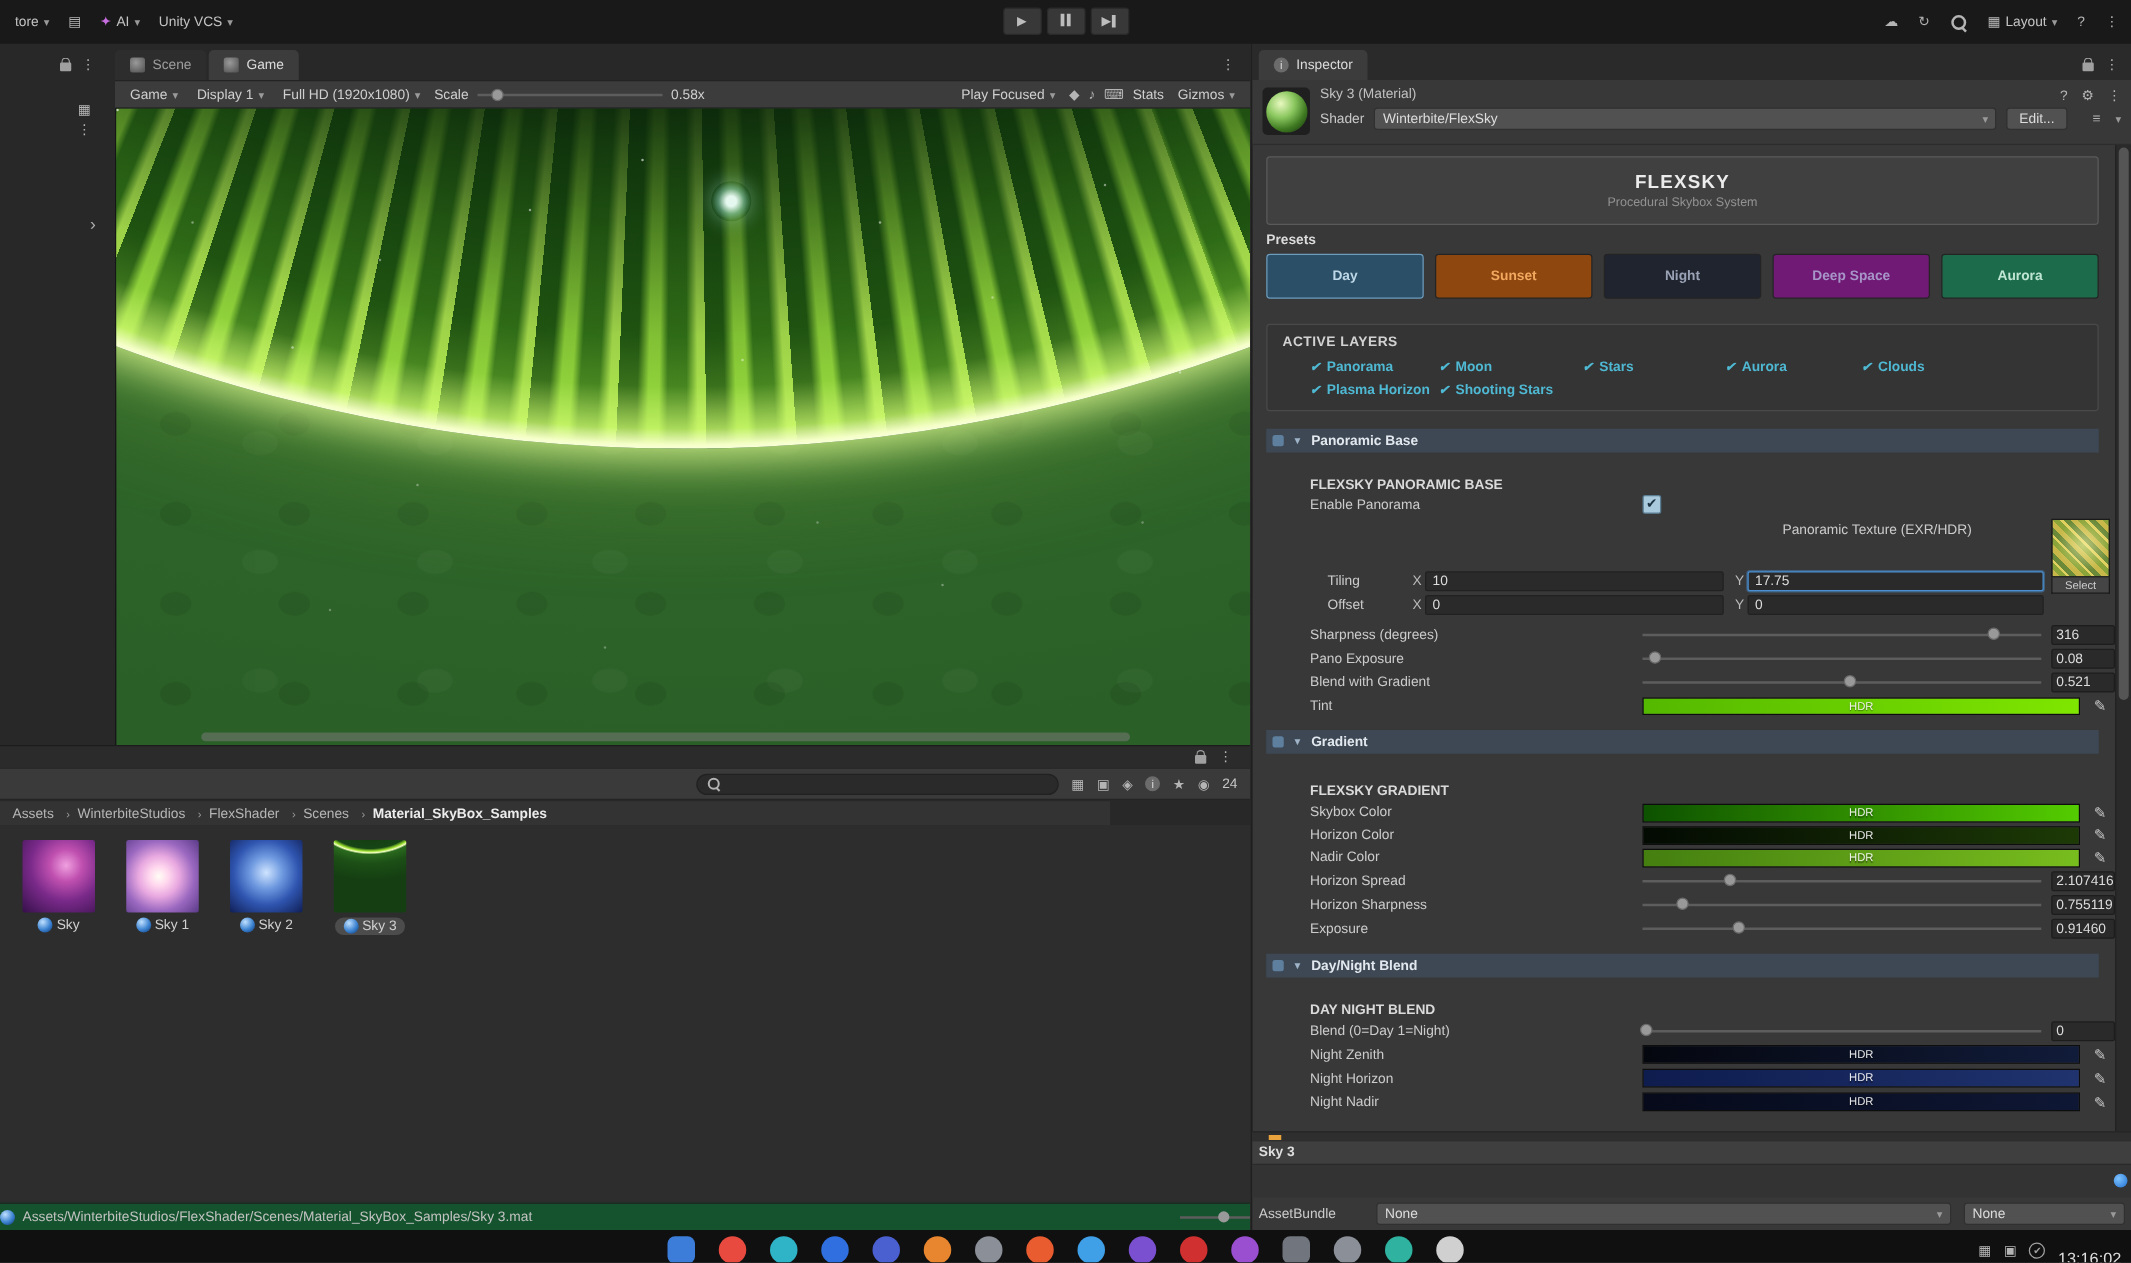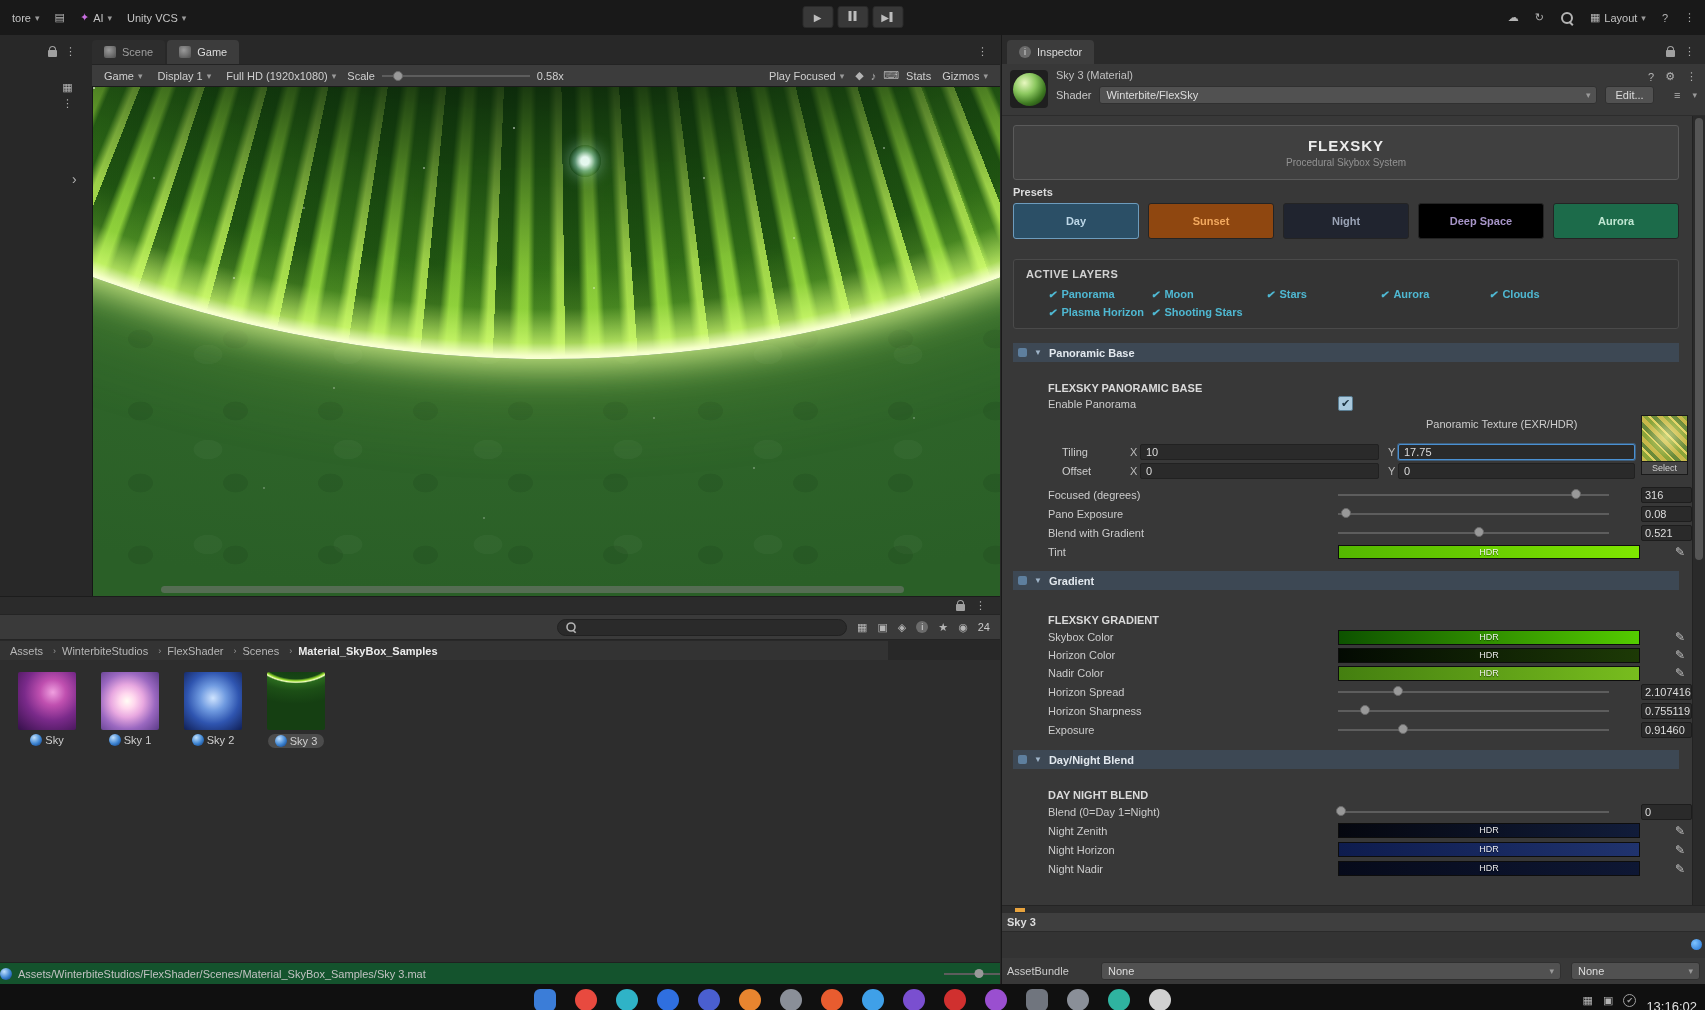--- a/index.html
+++ b/index.html
@@ -110,21 +110,21 @@
 .layers-box .title { font-weight:bold; color:#d2d2d2; letter-spacing:.4px; margin-bottom:8px; margin-left:-22px; }
 .layers-grid { display:grid; grid-template-columns:103px 115px 114px 109px 1fr; row-gap:6px; }
 .layer { display:flex; align-items:center; gap:5px; color:#4fb8d2; font-weight:bold; }
 .layer .chk { font-size:10px; color:#4fb8d2; }
 .section-bar { margin:14px 13px 0 11px; height:19px; background:#3d4854; display:flex; align-items:center; gap:7px; padding-left:5px; }
 .fold-chip { width:9px; height:9px; background:#5e7f9e; border-radius:2px; flex:none; }
 .fold-tri { font-size:8px; color:#9fb4c8; }
 .section-bar .lbl { font-weight:bold; color:#e2e8ee; }
 .sec-wrap { padding-left:46px; padding-right:0; }
 .prop-header { font-weight:bold; color:#dadada; margin-top:20px; height:14px; }
-.srow { display:flex; align-items:center; height:19px;gap:24px; }
+.srow { display:flex; align-items:center; height:19px; }
 .plabel { width:266px; color:#cccccc; flex:none; white-space:nowrap; overflow:hidden; }
 .slider { position:relative; flex:1; height:16px; margin-right:8px; }
 .slider .track { position:absolute; left:0; right:0; top:7px; height:2px; background:#5d5d5d; }
 .vfield { width:51px; height:16px; background:#2a2a2a; border:1px solid #1d1d1d; border-radius:2px; color:#dddddd; padding:0 3px; display:flex; align-items:center; white-space:nowrap; overflow:hidden; flex:none; }
 .checkbox { width:15px; height:15px; border-radius:2px; background:#a9c9dd; border:1px solid #5a7d92; color:#1c3240; font-size:11px; line-height:13px; text-align:center; }
 .trow { display:flex; align-items:center; height:19px; }
 .sublabel { width:82px; padding-left:14px; color:#cccccc; flex:none; }
 .axis { width:10px; color:#bbbbbb; flex:none; }
 .field { height:16px; background:#2a2a2a; border:1px solid #212121; border-radius:2px; color:#dddddd; padding:0 5px; display:flex; align-items:center; }
 .fx { width:239px; margin-right:9px; }
@@ -133,21 +133,21 @@
 .tex-wrap { position:relative; }
 .texture-obj { position:absolute; right:4px; top:0; width:47px; }
 .texture-thumb { width:47px; height:47px; border:1px solid #1a1a1a; background:
   radial-gradient(circle at 55% 45%, rgba(255,250,180,.55), transparent 60%),
   repeating-linear-gradient(45deg, #c8b84a 0 4px, #8aa43a 4px 8px, #e0d060 8px 10px, #6a8a3a 10px 14px); }
 .select-btn { height:13px; background:rgba(70,70,70,.95); color:#cfcfcf; font-size:9px; text-align:center; line-height:13px; border:1px solid #1a1a1a; border-top:none; }
 .swatch { position:relative; flex:1; height:15px; border:1px solid #0d0d0d; margin-right:4px; }
 .swatch-fill { position:absolute; inset:0; }
 .hdr { position:absolute; left:0; right:0; top:1px; text-align:center; font-size:9px; color:rgba(255,255,255,.9); text-shadow:0 1px 1px rgba(0,0,0,.5); }
 .dropper { width:24px; text-align:center; color:#c4c4c4; flex:none; font-size:12px; }
-.mt4 { margin-top:4px;justify-content:flex-end; } .mt5 { margin-top:5px; } .mt9 { margin-top:9px; } .mt10 { margin-top:10px; }
+.mt4 { margin-top:4px;justify-content:flex-end; } .mt5 { margin-top:5px; } .mt9 { margin-top:22px; } .mt10 { margin-top:10px; }
 .mt11 { margin-top:11px; } .mt24 { margin-top:24px; }
 .h15 { height:15px; } .h18 { height:18px; }
 
 #insp-bottom { position:absolute; left:0; right:0; bottom:0; height:79px; background:#383838; }
 .splitter { height:8px; background:#2e2e2e; border-top:1px solid #242424; position:relative; }
 .orange-tick { position:absolute; left:13px; top:2px; width:10px; height:4px; background:#e8a33d; }
 .preview-titlebar { height:19px; background:#3f3f3f; border-bottom:1px solid #2a2a2a; display:flex; align-items:center; padding-left:5px; font-weight:bold; color:#dddddd; }
 .preview-space { height:26px; background:#333333; position:relative; }
 .blue-dot { position:absolute; right:3px; top:7px; width:11px; height:11px; border-radius:50%; background:radial-gradient(circle at 35% 35%, #7ec3ff, #1f6fd0); }
 .ab-row { height:26px; display:flex; align-items:center; padding:0 5px; gap:10px; }
@@ -396,21 +396,21 @@
     <div class="presets-row">
       <div class="preset" style="background:#2b4f66;color:#bdd7e7;border-color:#6d9cbd">
           <span>Day</span>
         </div>
       <div class="preset" style="background:#8f4710;color:#f2a95f">
           <span>Sunset</span>
         </div>
       <div class="preset" style="background:#20242f;color:#9aa3b5">
           <span>Night</span>
         </div>
-      <div class="preset" style="background:#000000;color:#a795c8">
+      <div class="preset" style="background:#701a75;color:#a795c8">
           <span>Deep Space</span>
         </div>
       <div class="preset" style="background:#1c6b4a;color:#bfe6d2">
           <span>Aurora</span>
         </div>
     </div>
 
     <div class="layers-box">
       <div class="title">ACTIVE LAYERS</div>
       <div class="layers-grid">
@@ -473,21 +473,21 @@
           <div class="field fx">0</div>
           <span class="axis">Y</span>
           <div class="field fy">0</div>
         </div>
         <div class="texture-obj">
           <div class="texture-thumb"></div>
           <div class="select-btn">Select</div>
         </div>
       </div>
       <div class="srow mt5">
-        <span class="plabel">Focused (degrees)</span>
+        <span class="plabel">Sharpness (degrees)</span>
         <div class="slider">
             <div class="track"></div>
             <div class="knob" style="left:88%"></div>
           </div>
         <div class="vfield">316</div>
       </div>
       <div class="srow">
         <span class="plabel">Pano Exposure</span>
         <div class="slider">
             <div class="track"></div>

